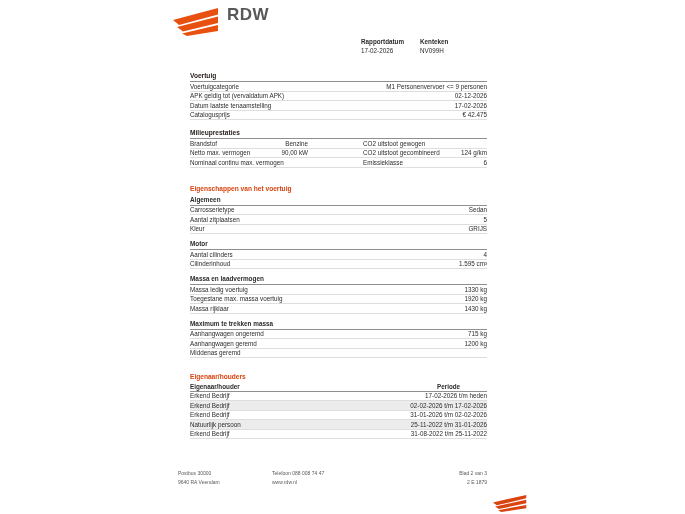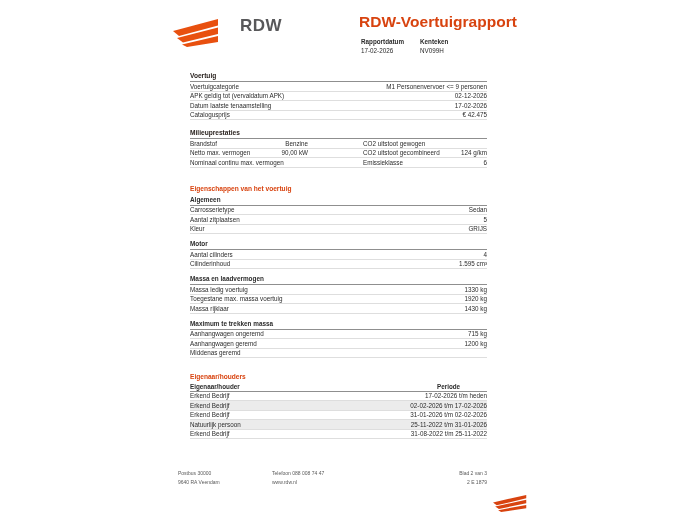--- a/index.html
+++ b/index.html
@@ -8,21 +8,21 @@
     --heading-dark:#2b2420;
     --text:#2b2b2b;
     --muted:#5a5a5a;
   }
   *{margin:0;padding:0;box-sizing:border-box;}
   html,body{background:#fff;}
   body{width:685px;height:514px;font-family:"Liberation Sans","DejaVu Sans",sans-serif;}
   .page{position:relative;width:685px;height:514px;background:#fff;color:var(--text);overflow:hidden;}
 
   
-  .logo{position:absolute;left:173px;top:16px;display:flex;align-items:flex-start;gap:21px;}
+  .logo{position:absolute;left:173px;top:5px;display:flex;align-items:flex-start;gap:8px;}
   .logo svg{display:block;margin-top:3px;}
   .logo-text{font-size:17px;font-weight:bold;color:var(--logo-gray);letter-spacing:.5px;line-height:19px;}
   .title{position:absolute;left:359px;top:13px;font-size:15.5px;font-weight:600;color:var(--accent);white-space:nowrap;}
   .meta{position:absolute;left:361px;top:38px;display:flex;gap:15px;font-size:6.3px;line-height:7.5px;}
   .meta-col{min-width:44px;}
   .meta-label{font-weight:bold;}
   .meta-value{margin-top:1.5px;}
 
   
   .doc{position:absolute;left:190px;top:71px;width:297px;font-size:6.3px;line-height:7.5px;}
@@ -61,21 +61,20 @@
 
   <div class="logo">
     <svg width="46" height="28" viewBox="0 0 46 28" aria-hidden="true">
       <polygon points="0,12 45,0 45,6.5 6,17" fill="#e8500f"></polygon>
       <polygon points="4,19 45,8.5 45,15 10,23.5" fill="#e8500f"></polygon>
       <polygon points="9,25.5 45,17 45,23 14,28" fill="#e8500f"></polygon>
     </svg>
     <span class="logo-text">RDW</span>
   </div>
 
-  <div class="title">RDW-Voertuigrapport</div>
 
   <div class="meta">
     <div class="meta-col">
       <div class="meta-label">Rapportdatum</div>
       <div class="meta-value">17-02-2026</div>
     </div>
     <div class="meta-col">
       <div class="meta-label">Kenteken</div>
       <div class="meta-value">NV099H</div>
     </div>

